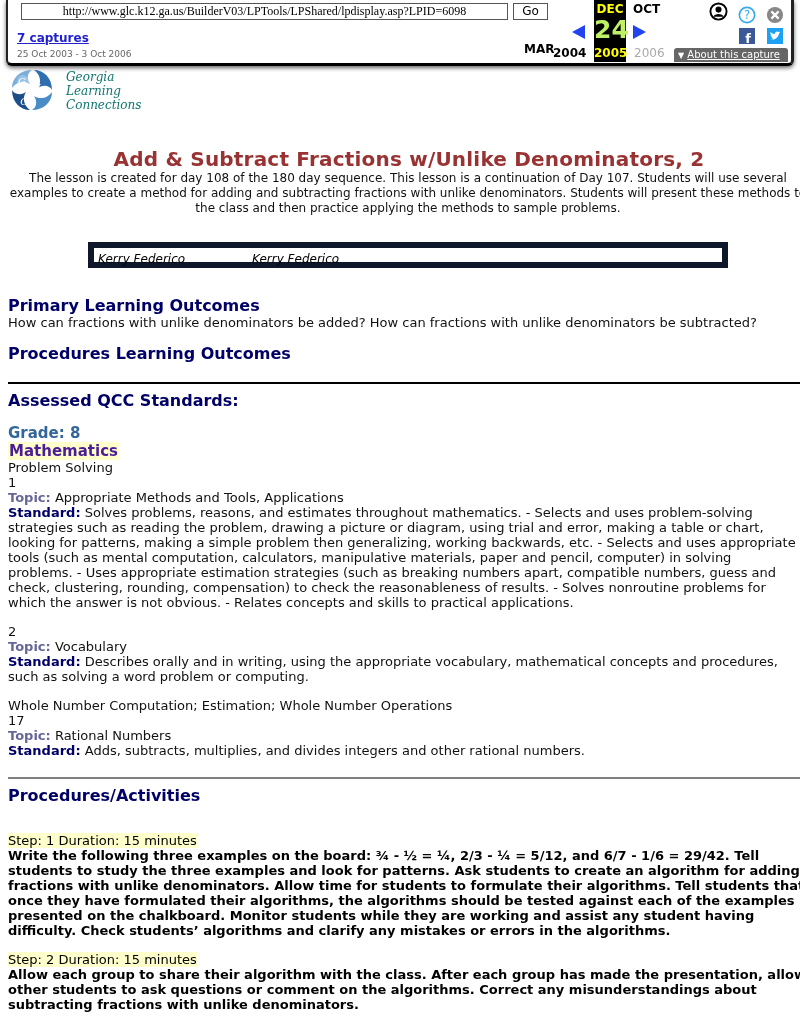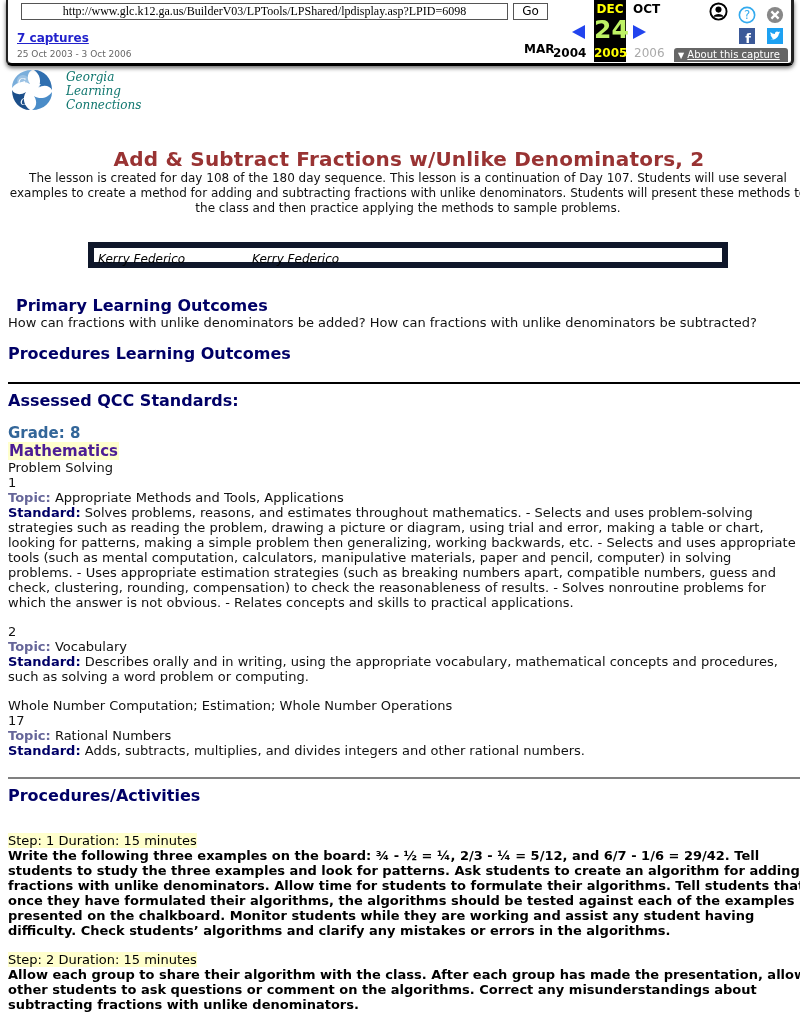--- a/index.html
+++ b/index.html
@@ -172,21 +172,21 @@
 </div>
 
 <div class="title">Add &amp; Subtract Fractions w/Unlike Denominators, 2</div>
 <div class="summary">The lesson is created for day 108 of the 180 day sequence. This lesson is a continuation of Day 107. Students will use several examples to create a method for adding and subtracting fractions with unlike denominators. Students will present these methods to the class and then practice applying the methods to sample problems.</div>
 
 <div class="author-box">
   <span style="left:4px;">Kerry Federico</span>
   <span style="left:158px;">Kerry Federico</span>
 </div>
 
-<div class="h2" style="top:296px;margin-left:8px;">Primary Learning Outcomes</div>
+<div class="h2" style="top:296px;">Primary Learning Outcomes</div>
 <div class="txt" style="top:315px;">How can fractions with unlike denominators be added? How can fractions with unlike denominators be subtracted?</div>
 <div class="h2" style="top:344px;">Procedures Learning Outcomes</div>
 
 <div class="hr-black"></div>
 
 <div class="h2" style="top:391px;">Assessed QCC Standards:</div>
 <div class="grade">Grade: 8</div>
 <div class="subject">Mathematics</div>
 
 <div class="txt" style="top:460px;">Problem Solving</div>

